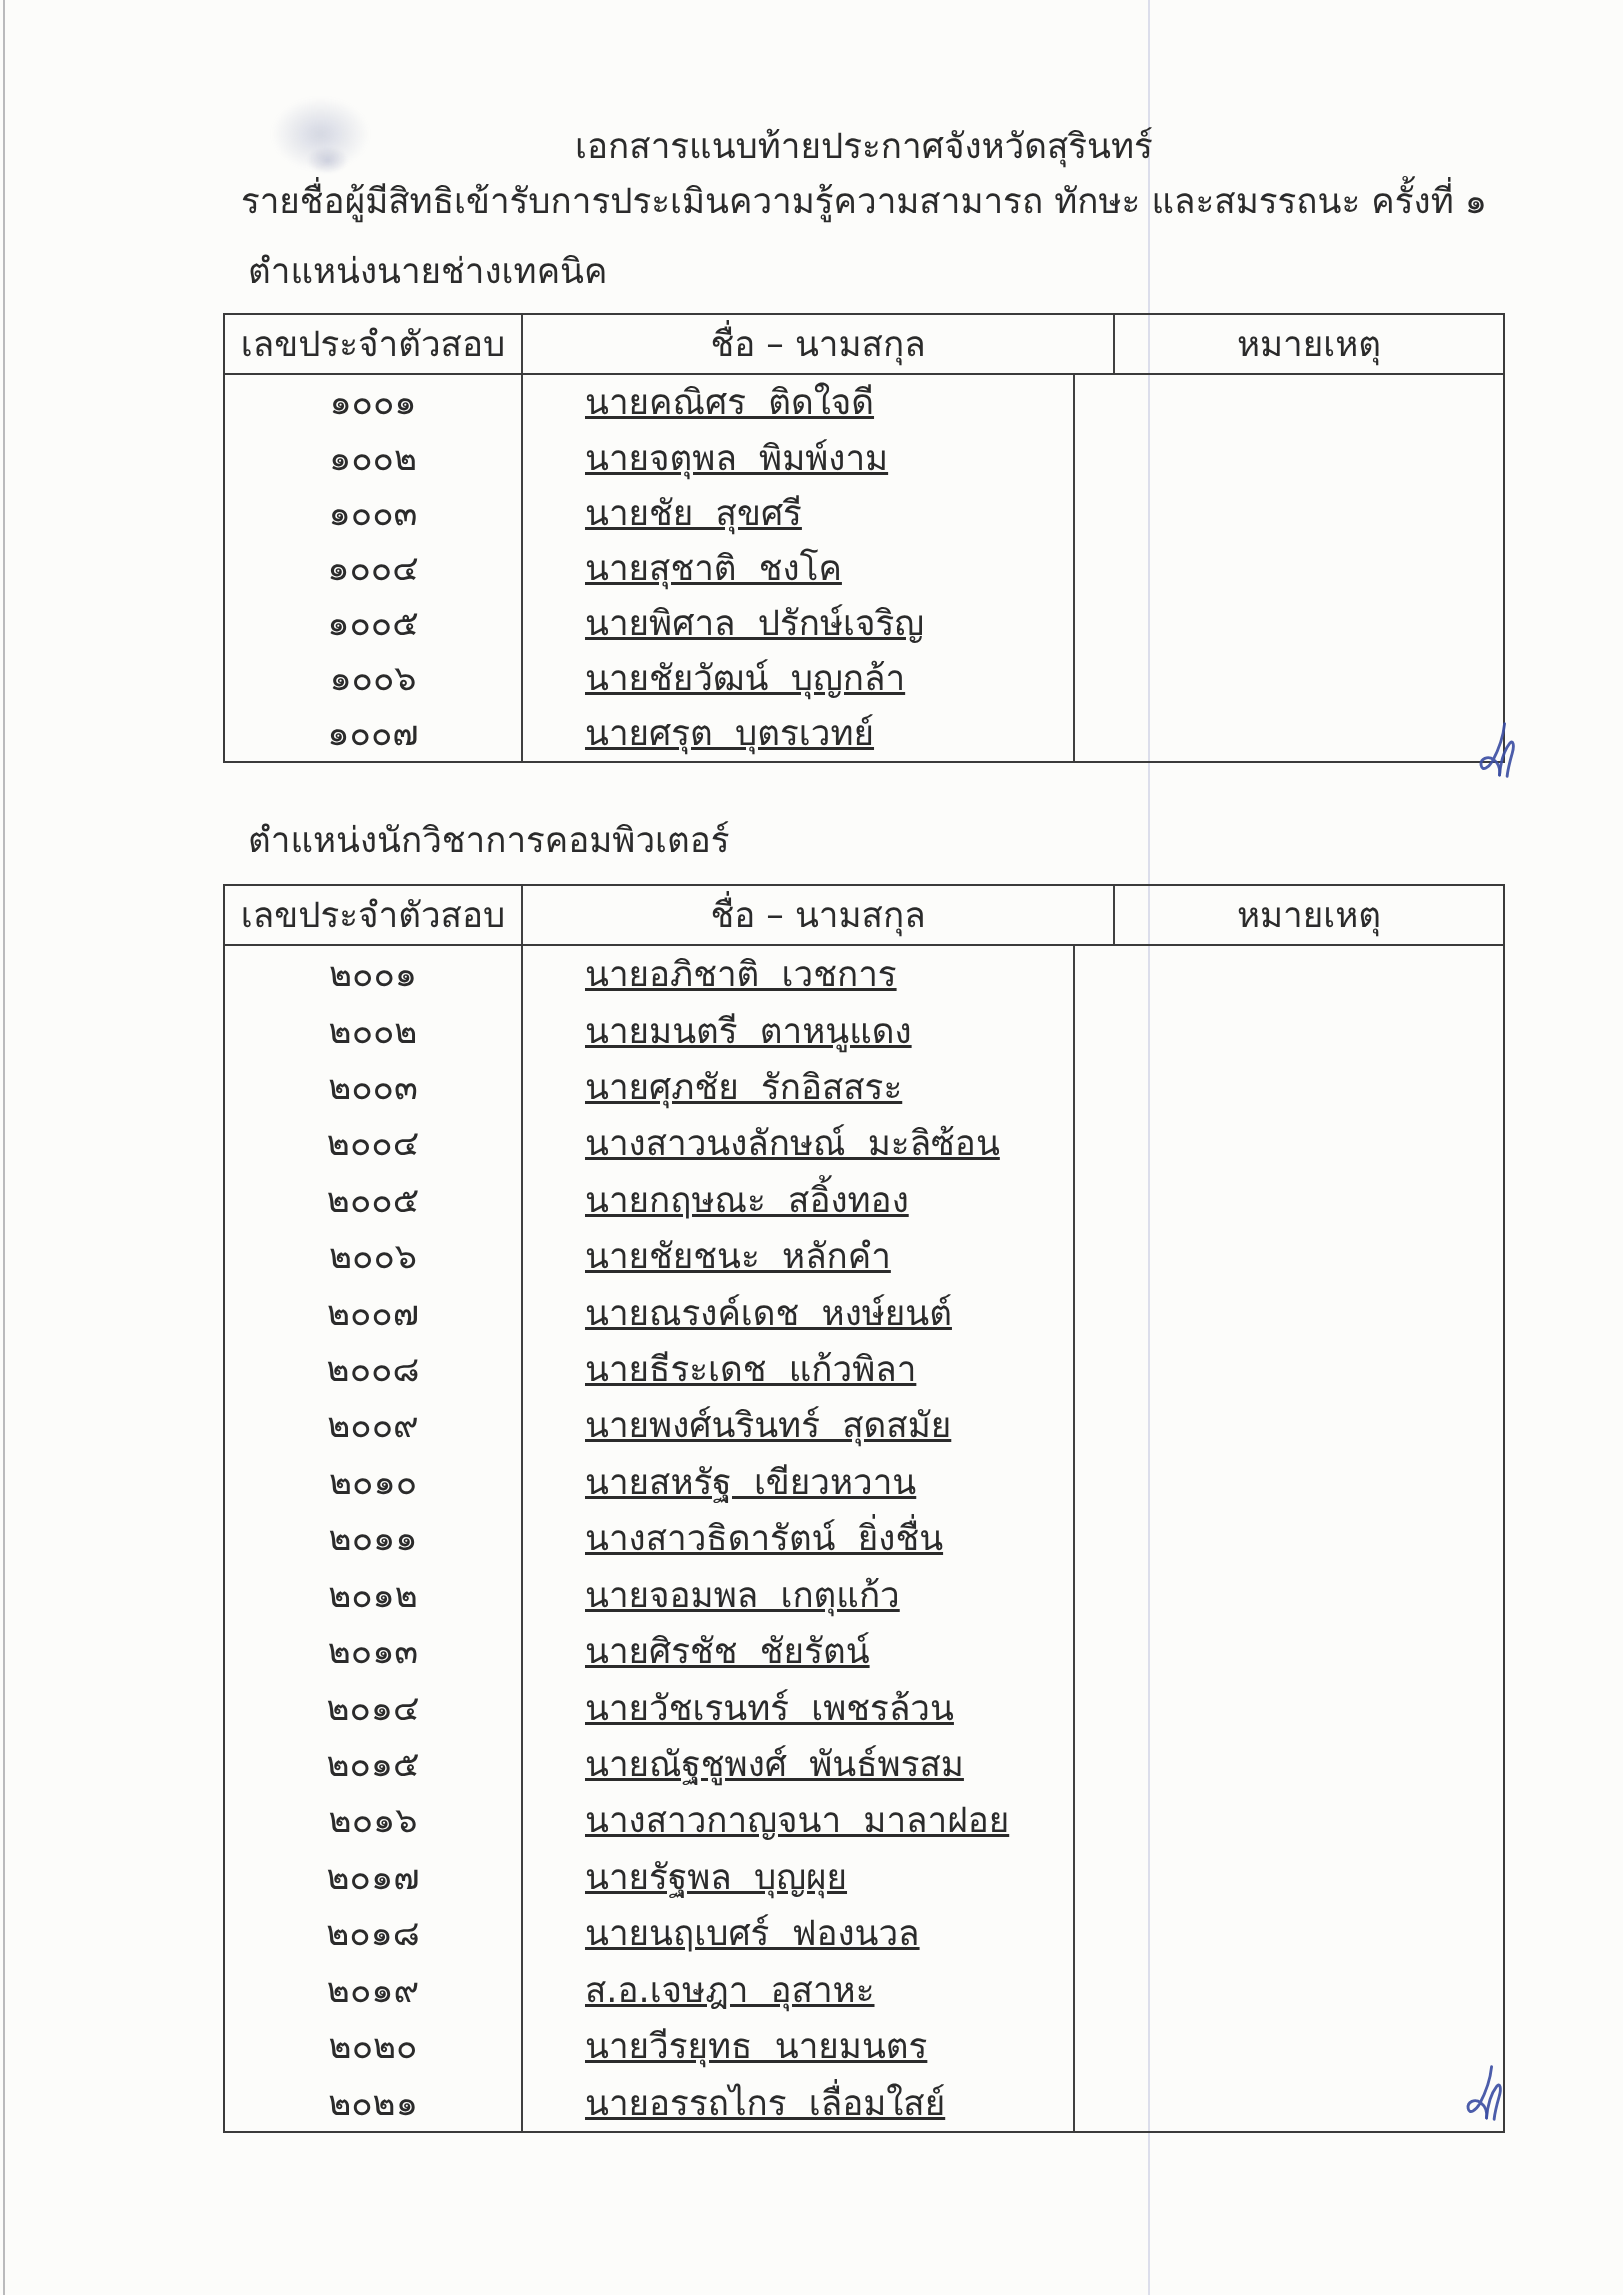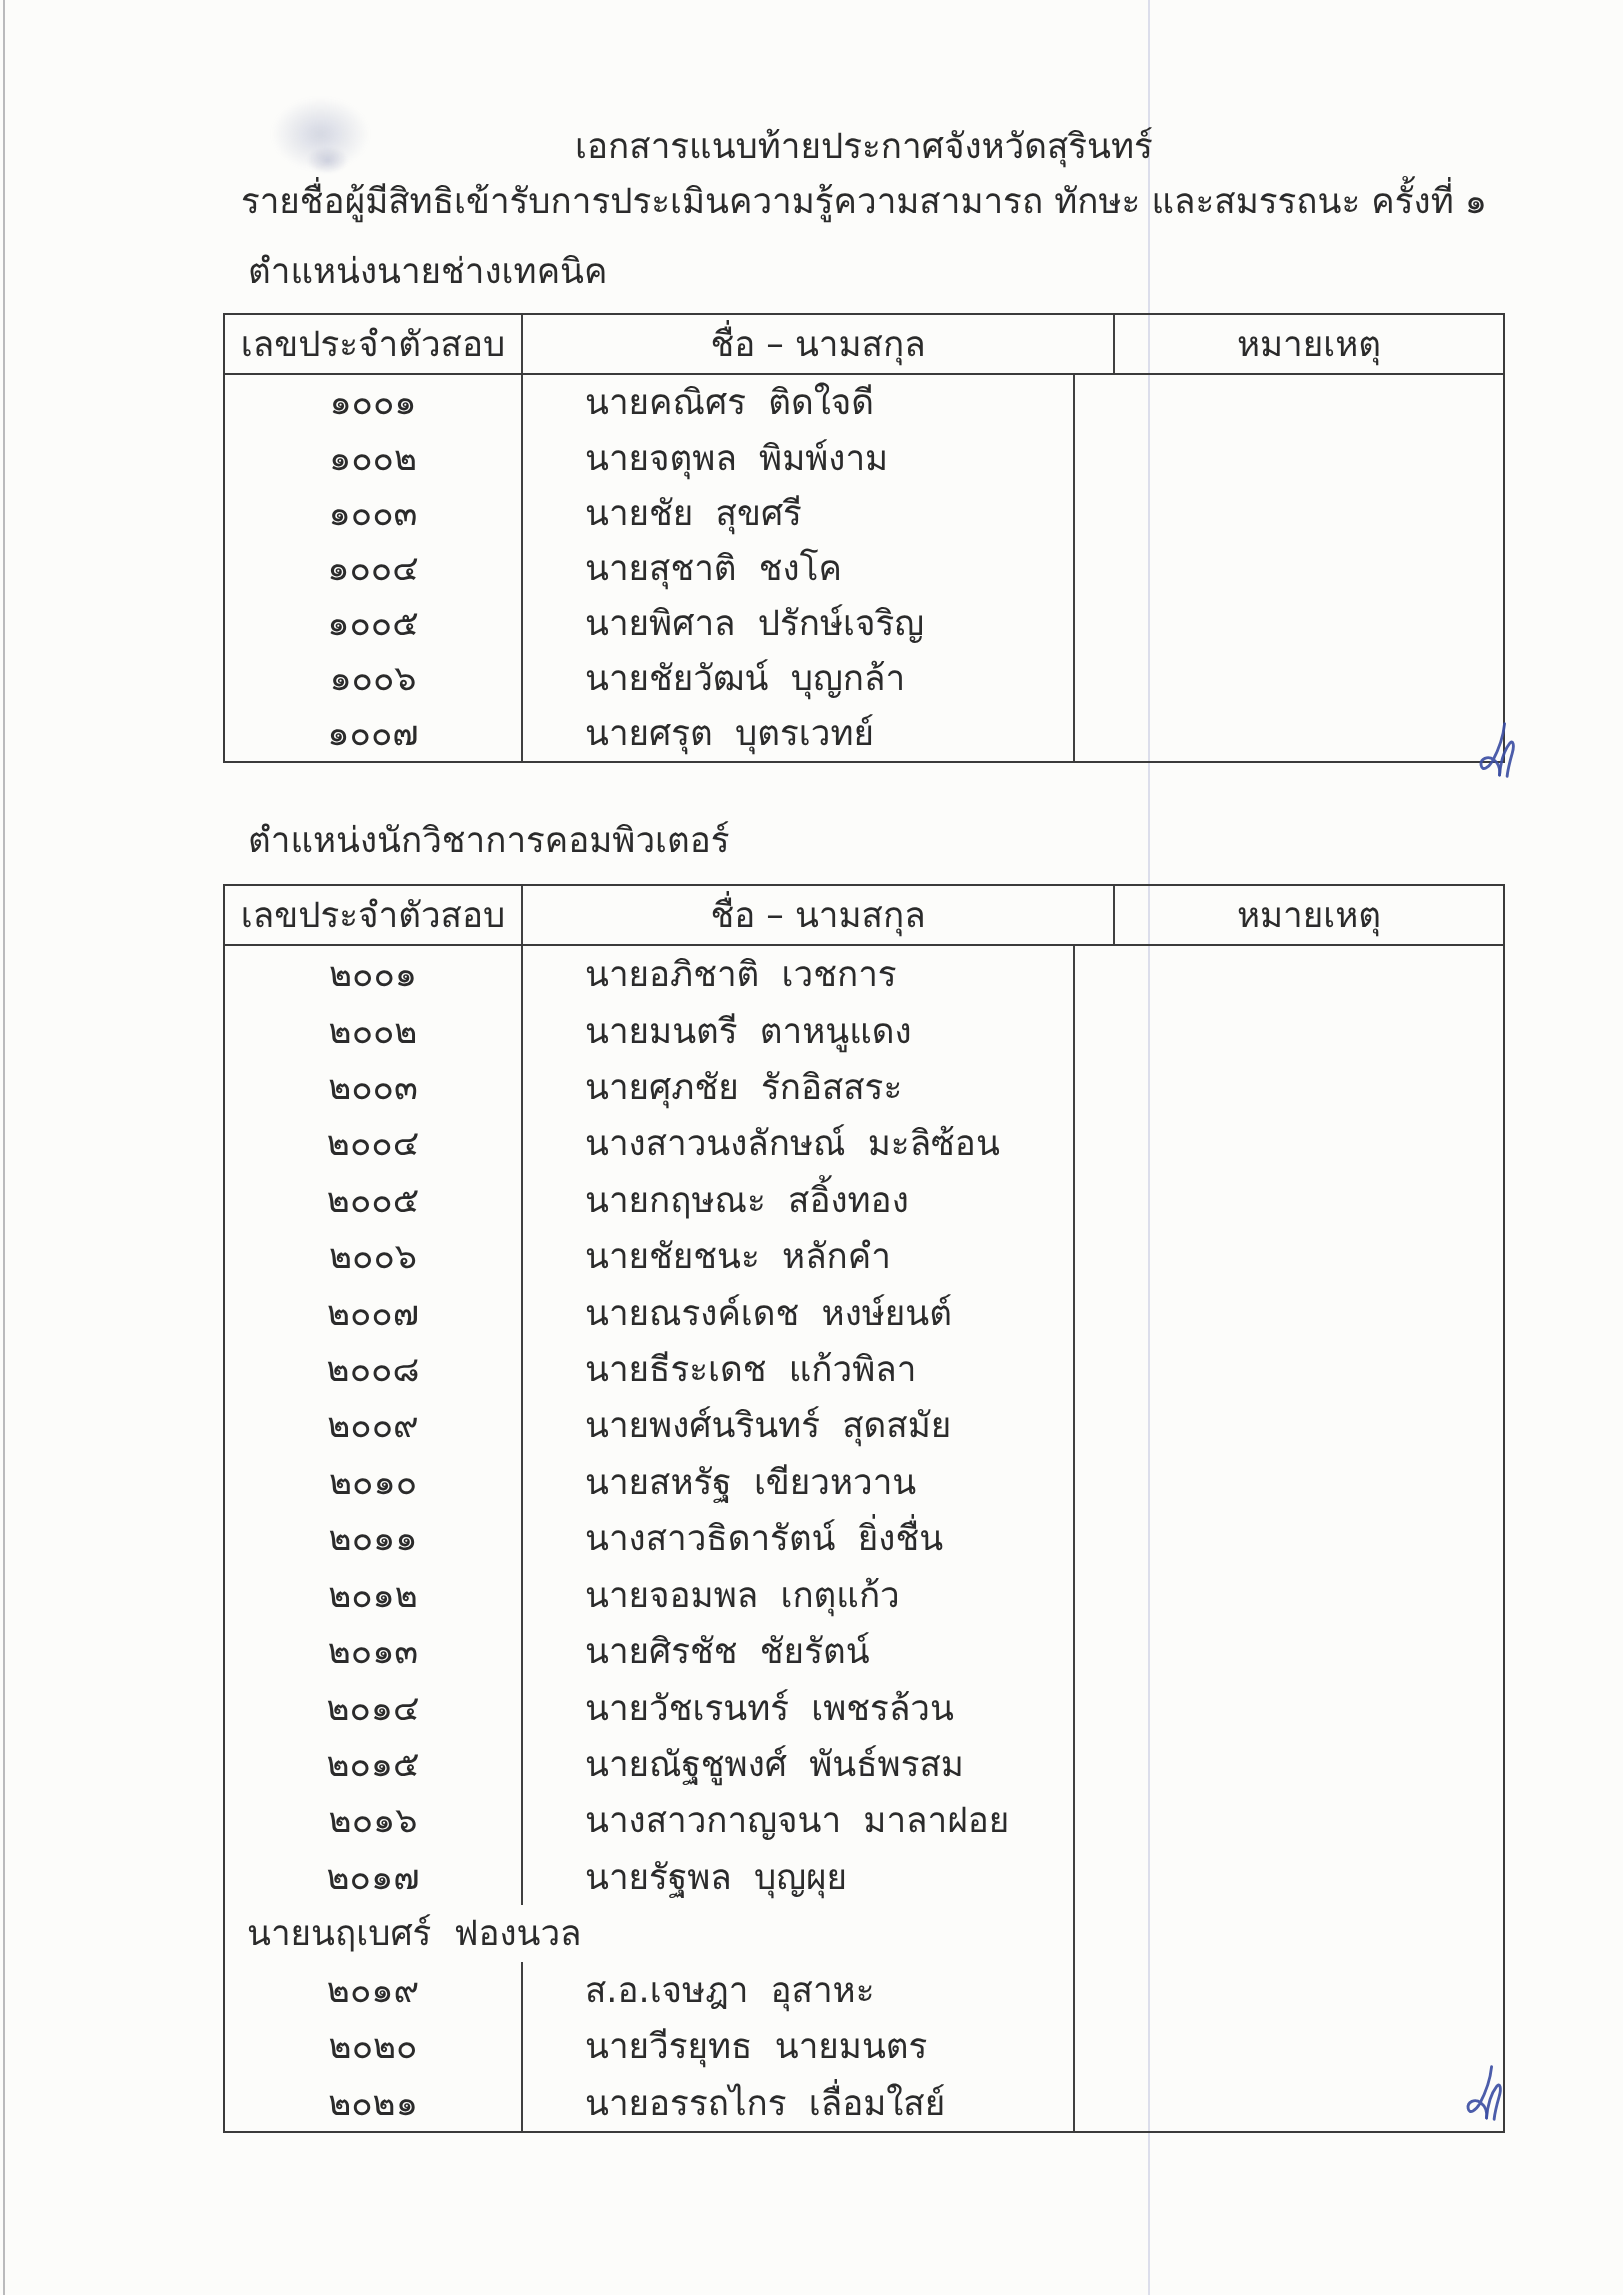--- a/index.html
+++ b/index.html
@@ -42,21 +42,21 @@
   .thead{display:flex;flex:0 0 auto;height:58px;border-bottom:2.6px solid #3b3b3b;}
   .tbody{flex:1;display:flex;flex-direction:column;}
   .trow{flex:1;display:flex;gap:40px;}
   .cell{
     display:flex;align-items:center;justify-content:center;
     height:100%;box-sizing:border-box;white-space:pre;overflow:visible;
   }
   .c1{width:298px;border-right:2px solid #404040;}
   .c2{flex:1;border-right:2px solid #404040;}
   .c3{width:388px;}
-  .tbody .c2{justify-content:flex-start;padding-left:22px;}
+  .tbody .c2{justify-content:flex-start;padding-left:22px;text-decoration:underline;}
 
   
   .sig{position:absolute;width:38px;height:60px;}
   .sig path{fill:none;stroke:var(--ink-sig,#3d4fa3);stroke-width:4.5;stroke-linecap:round;stroke-linejoin:round;opacity:.92;}
   .sig1{left:1478px;top:719px;}
   .sig2{left:1465px;top:2062px;}
 </style>
 </head>
 <body>
 
@@ -205,20 +205,21 @@
           <div class="cell c1">๒๐๑๖</div>
           <div class="cell c2">นางสาวกาญจนา  มาลาฝอย</div>
           <div class="cell c3"></div>
         </div>
         <div class="trow">
           <div class="cell c1">๒๐๑๗</div>
           <div class="cell c2">นายรัฐพล  บุญผุย</div>
           <div class="cell c3"></div>
         </div>
         <div class="trow">
+          <div class="cell c1">๒๐๑๘</div>
           <div class="cell c2">นายนฤเบศร์  ฟองนวล</div>
           <div class="cell c3"></div>
         </div>
         <div class="trow">
           <div class="cell c1">๒๐๑๙</div>
           <div class="cell c2">ส.อ.เจษฎา  อุสาหะ</div>
           <div class="cell c3"></div>
         </div>
         <div class="trow">
           <div class="cell c1">๒๐๒๐</div>

